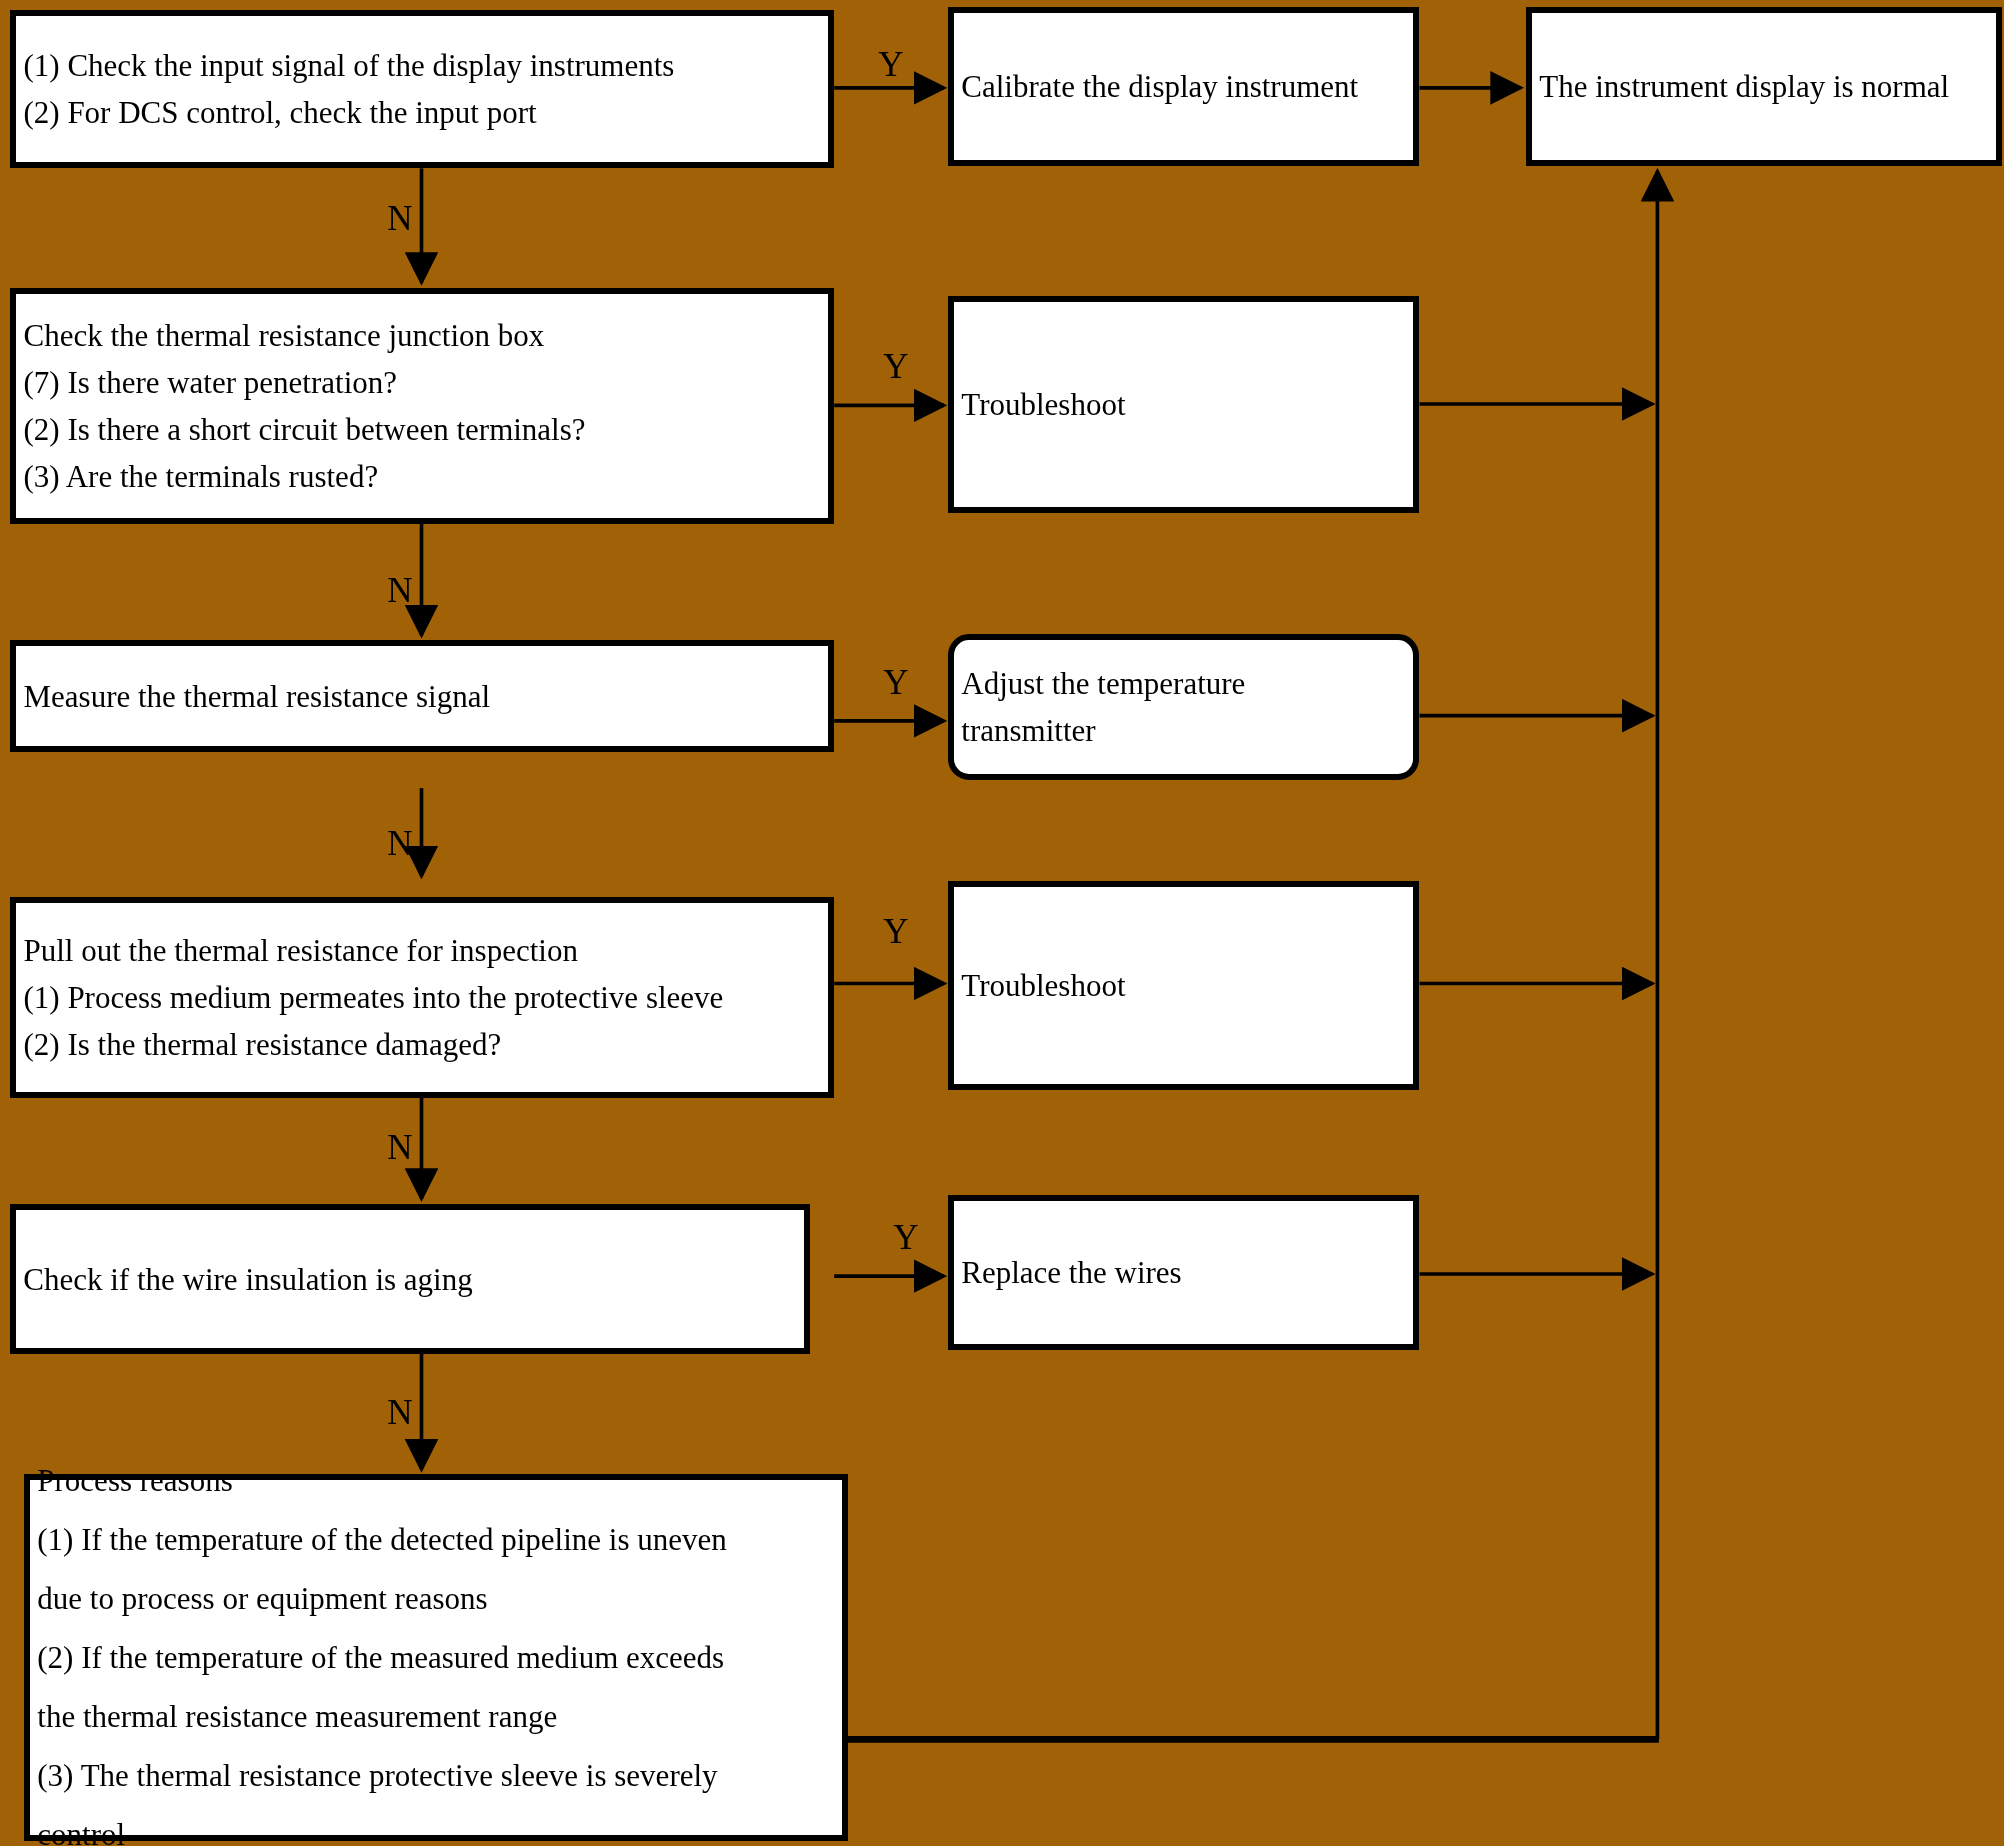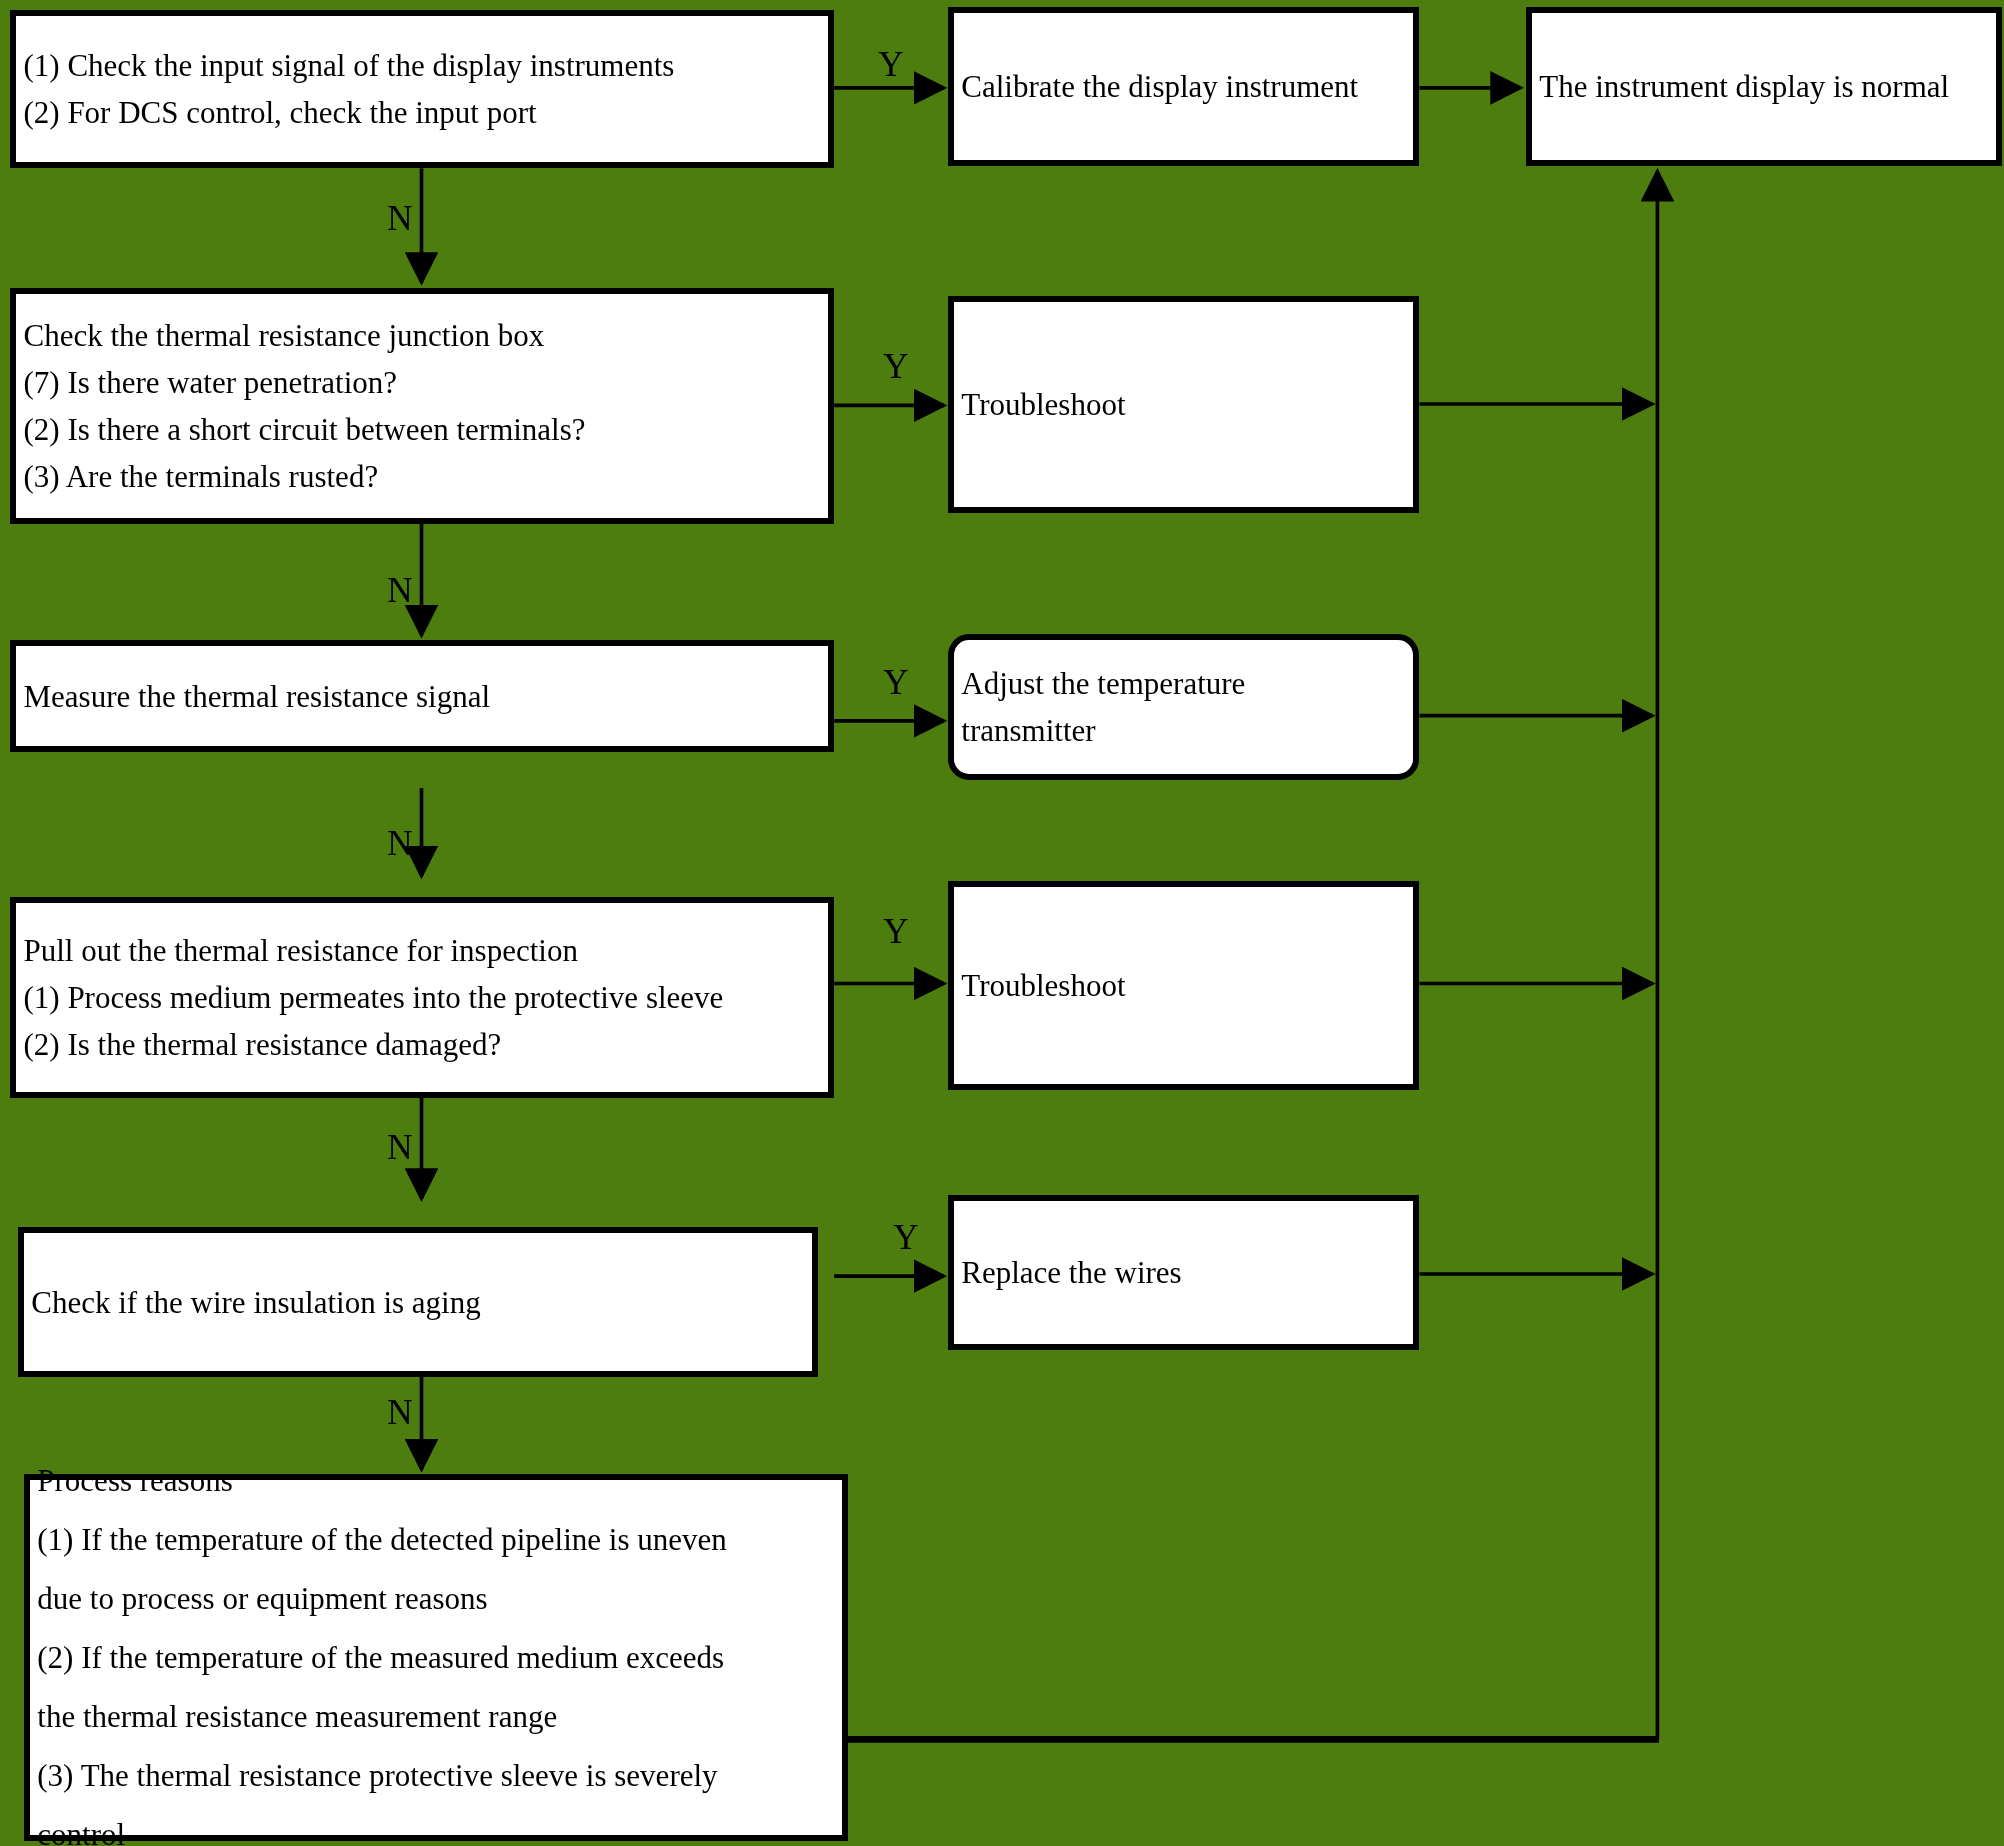--- a/index.html
+++ b/index.html
@@ -1,20 +1,20 @@
 <!DOCTYPE html>
 <html style="font-size:11.7px"><head>
 <meta charset="utf-8">
 <style>
   html, body { margin: 0; padding: 0; background: #ffffff; }
   #canvas {
     position: relative;
     width: 2005px;
     height: 1847px;
-    background: #4d7c0f;
+    background: #a16207;
     font-family: "Liberation Serif", "DejaVu Serif", serif;
     color: #000000;
   }
   .box {
     position: absolute;
     border: 6.6px solid #000000;
     background: #ffffff;
     display: flex;
     flex-direction: column;
     justify-content: center;
@@ -108,21 +108,21 @@
 
   <div class="box" style="left:10.2px; top:881px; width:824px; height:201px;margin-top:16px;">
     <div class="line">Pull out the thermal resistance for inspection</div>
     <div class="line">(1) Process medium permeates into the protective sleeve</div>
     <div class="line">(2) Is the thermal resistance damaged?</div>
   </div>
   <div class="box" style="left:948px; top:881px; width:471px; height:209px;">
     <div class="line">Troubleshoot</div>
   </div>
 
-  <div class="box" style="left:18px; top:1204px; width:800px; height:150px;margin-top:23px;">
+  <div class="box" style="left:10px; top:1204px; width:800px; height:150px;">
     <div class="line">Check if the wire insulation is aging</div>
   </div>
   <div class="box" style="left:948px; top:1195px; width:471px; height:155px;">
     <div class="line">Replace the wires</div>
   </div>
 
   <div class="box" style="left:24px; top:1474px; width:824px; height:367px;gap:12px;">
     <div class="line">Process reasons</div>
     <div class="line">(1) If the temperature of the detected pipeline is uneven</div>
     <div class="line">due to process or equipment reasons</div>

